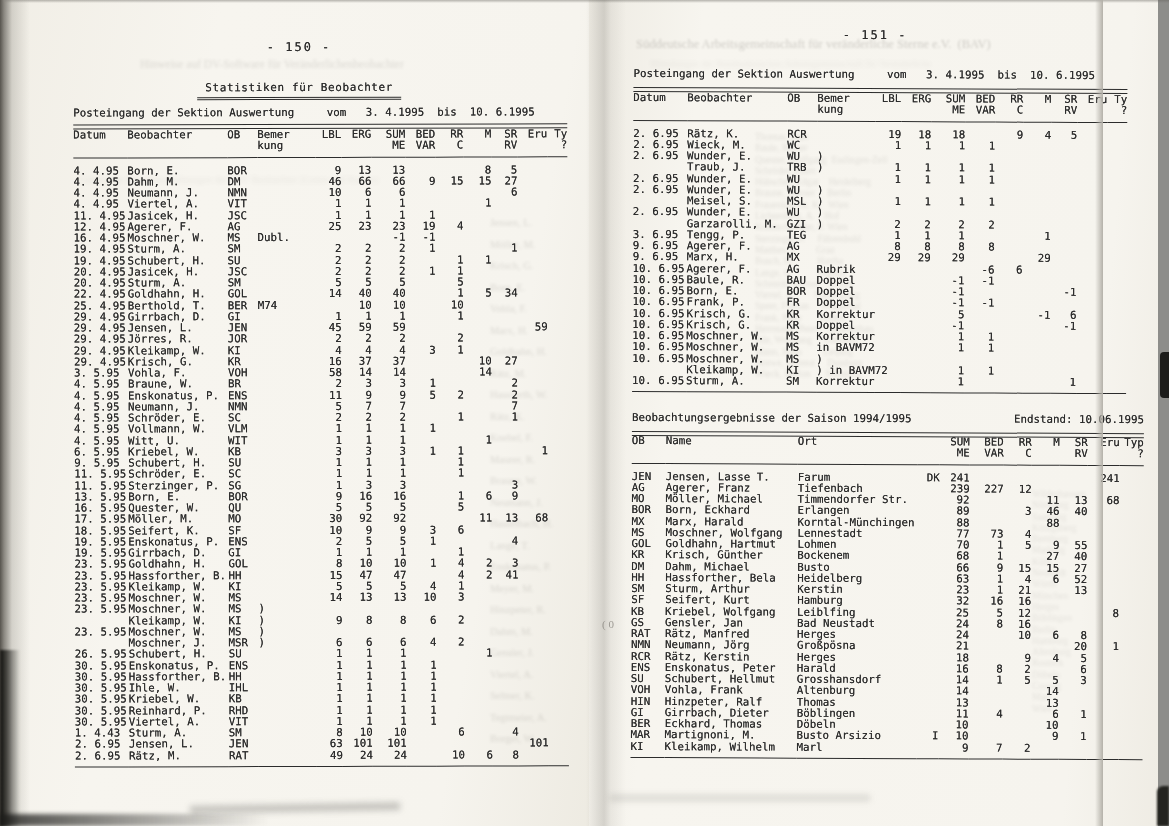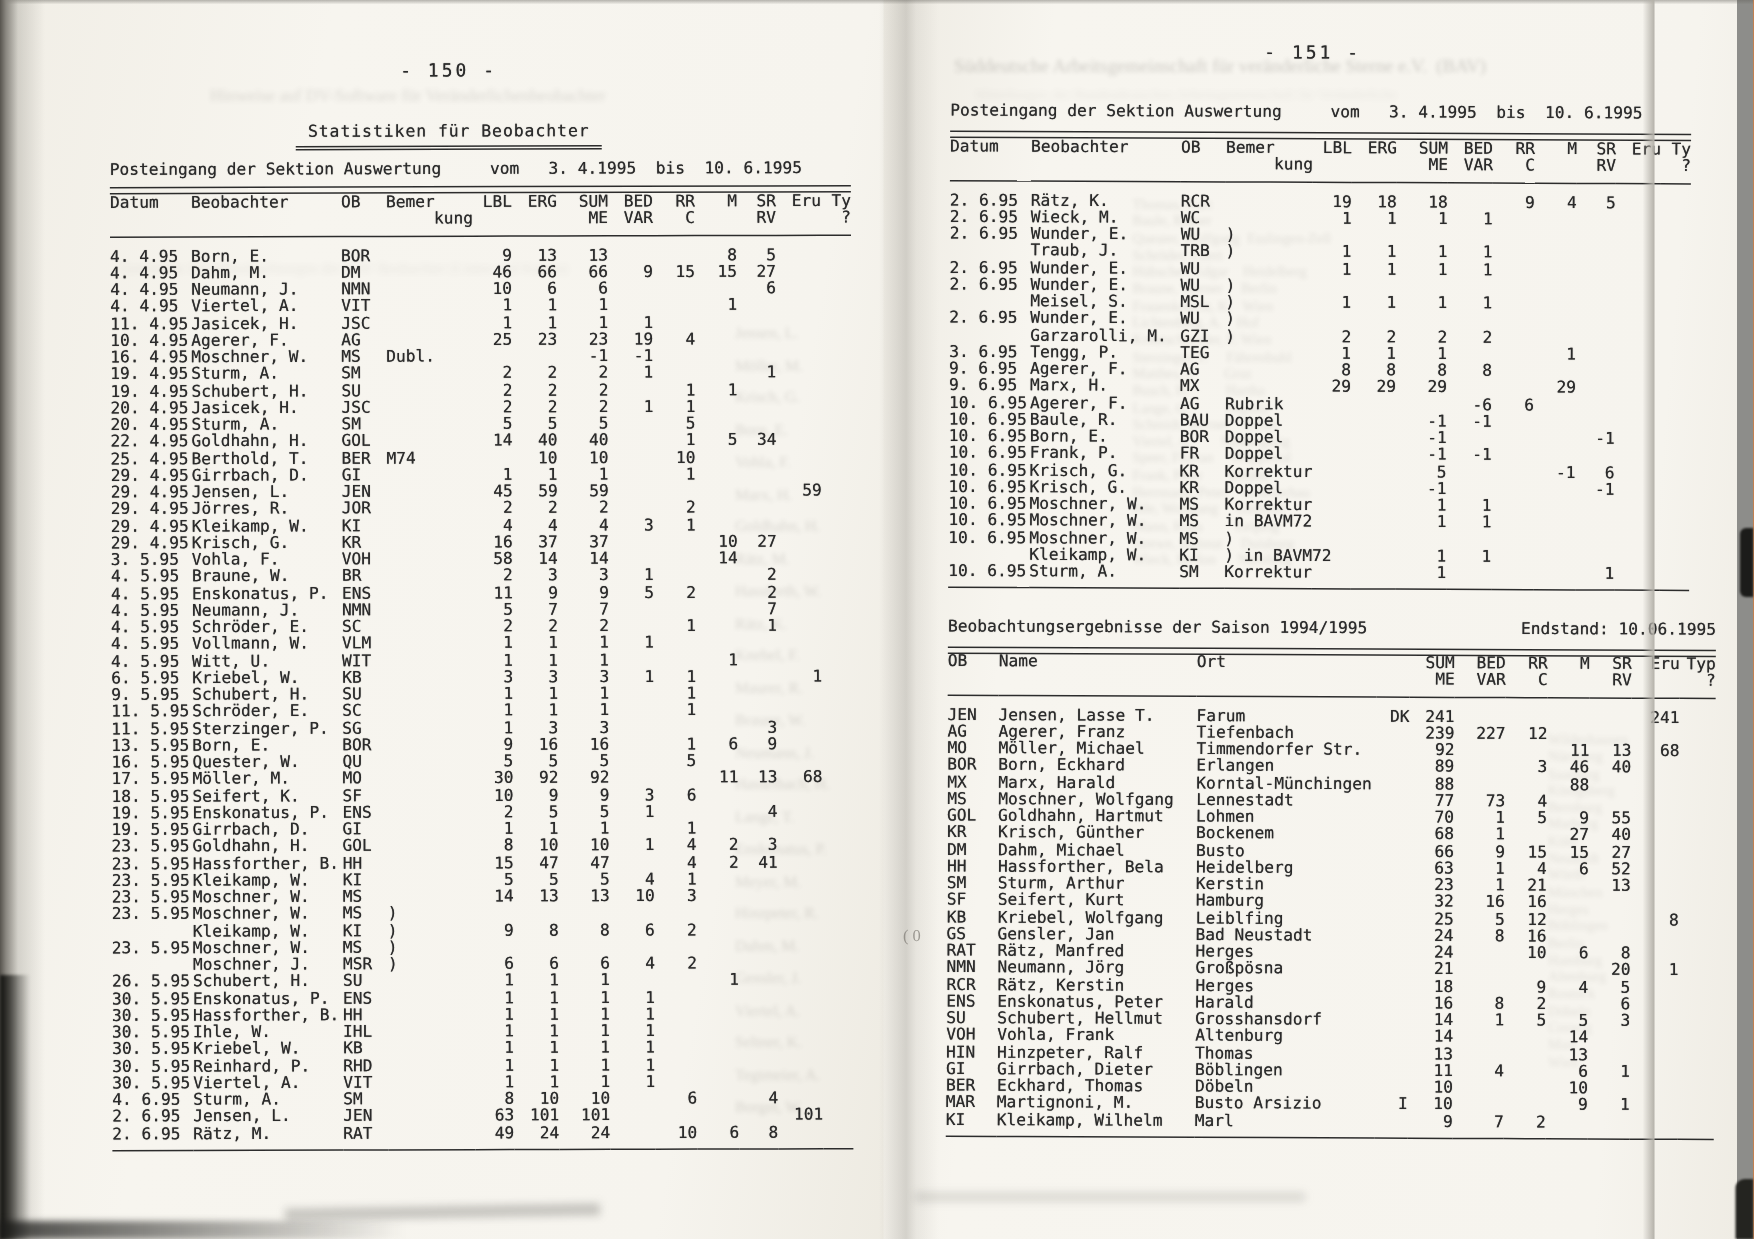--- a/index.html
+++ b/index.html
@@ -33,21 +33,21 @@
   .page-left .rule-double{left:74px;top:124px;width:494px;}
   .page-right .rd1{left:43px;top:88px;width:494px;}
   .page-right .rd2{left:43px;top:432px;width:512px;}
 
   .season-cap{position:absolute;left:43px;top:412px;width:512px;display:flex;justify-content:space-between;font-size:10.8px;white-space:pre;}
 
   table.t{position:absolute;border-collapse:collapse;table-layout:fixed;
     font-size:10.8px;line-height:11.25px;border-bottom:1px solid #2c2c2c;}
   .t th,.t td{padding:0;margin:0;white-space:pre;overflow:visible;font-weight:normal;
     vertical-align:top;text-align:right;color:#2b2b2b;text-shadow:0 0 .5px rgba(43,43,43,.85);}
-  .t thead tr:last-child th{border-bottom:1px solid #2c2c2c;padding-bottom:5px;text-align:right;}
+  .t thead tr:last-child th{border-bottom:1px solid #2c2c2c;padding-bottom:5px;}
   .t tbody tr:first-child td{padding-top:7px;}
   .t tbody tr:last-child td{padding-bottom:5px;}
   .t-sub td:nth-child(-n+4),.t-sub th:nth-child(-n+4){text-align:left;}
   .t-season td:nth-child(-n+3),.t-season th:nth-child(-n+3){text-align:left;}
   .t-sub-left{left:74px;top:129px;width:494px;}
   .t-sub-right{left:43px;top:93px;width:494px;}
   .t-season{left:43px;top:436px;width:512px;}
 
   
   #ghost-layer{position:absolute;left:0;top:0;width:1169px;height:826px;pointer-events:none;}
@@ -196,21 +196,21 @@
               <td>1</td>
               <td>1</td>
               <td>1</td>
               <td></td>
               <td></td>
               <td></td>
               <td></td>
               <td></td>
             </tr>
             <tr>
-              <td>10. 4.95</td>
+              <td>12. 4.95</td>
               <td>Agerer, F.</td>
               <td>AG</td>
               <td></td>
               <td>25</td>
               <td>23</td>
               <td>23</td>
               <td>19</td>
               <td>4</td>
               <td></td>
               <td></td>
@@ -871,21 +871,21 @@
               <td>1</td>
               <td>1</td>
               <td>1</td>
               <td></td>
               <td></td>
               <td></td>
               <td></td>
               <td></td>
             </tr>
             <tr>
-              <td>4. 6.95</td>
+              <td>1. 4.43</td>
               <td>Sturm, A.</td>
               <td>SM</td>
               <td></td>
               <td>8</td>
               <td>10</td>
               <td>10</td>
               <td></td>
               <td>6</td>
               <td></td>
               <td>4</td>

